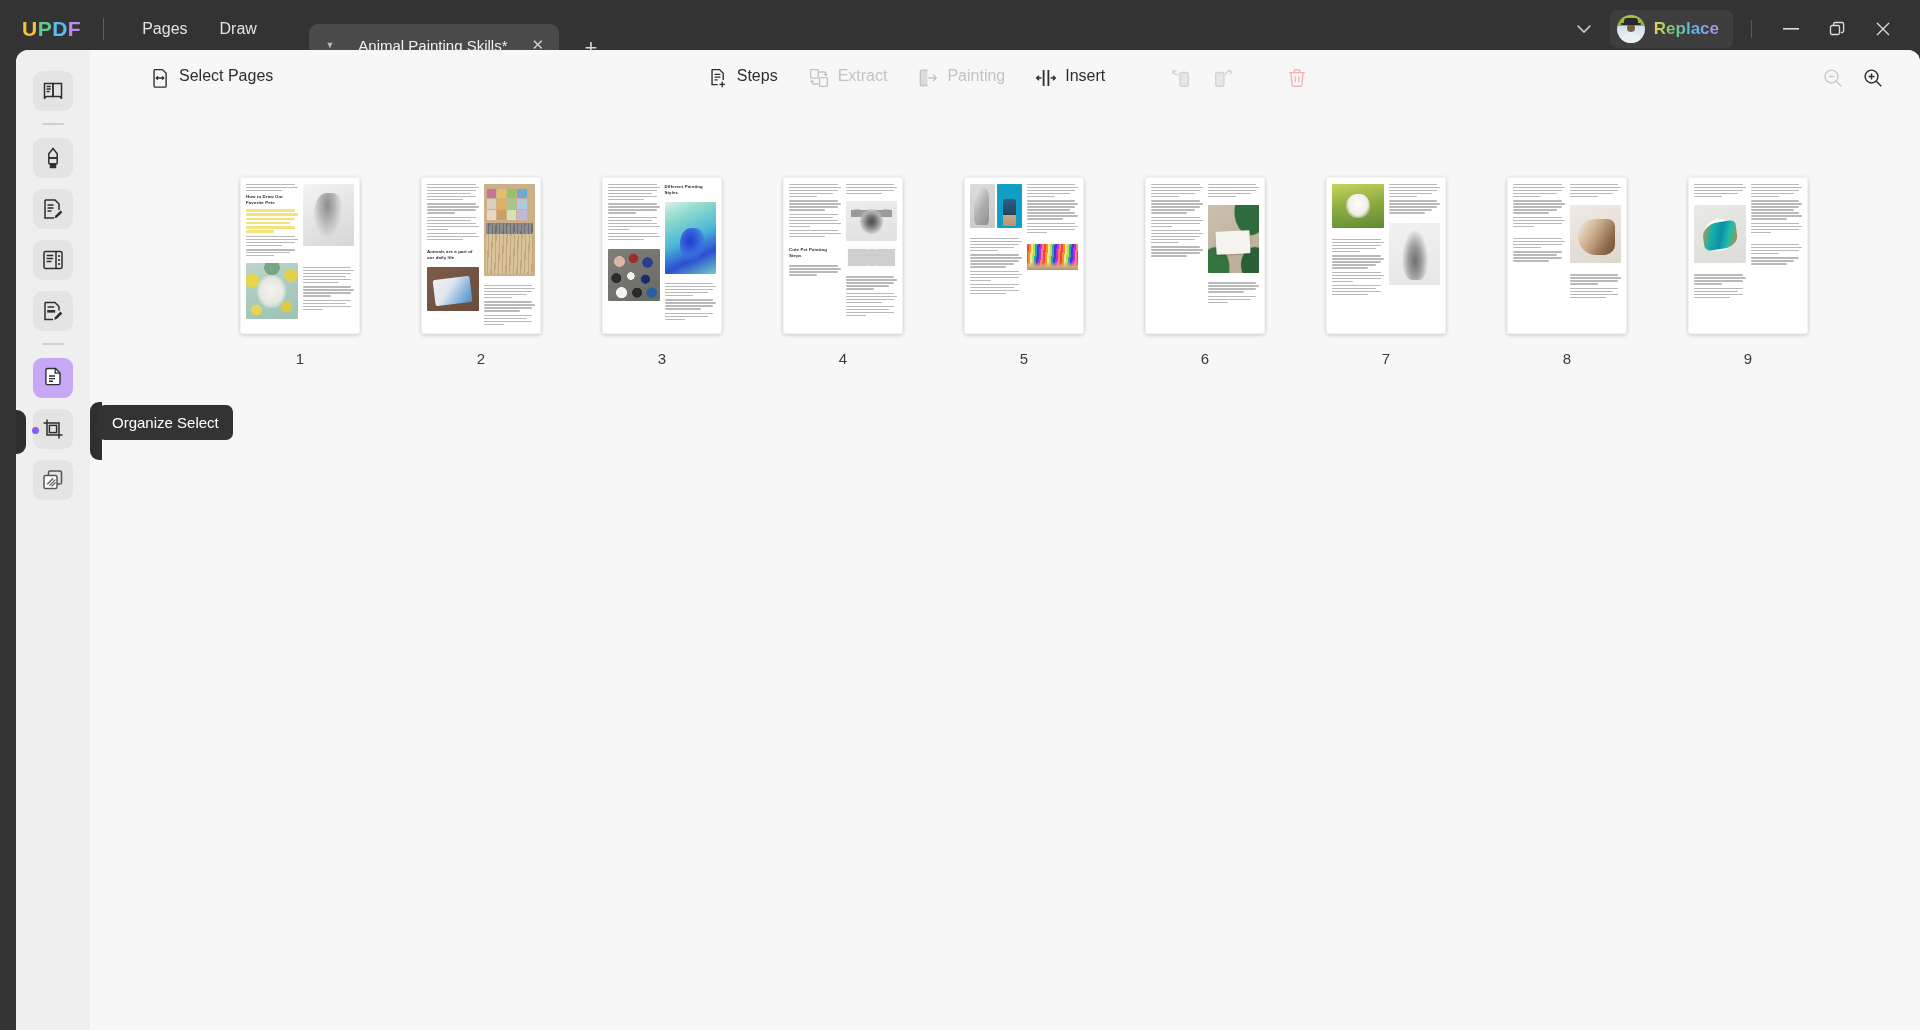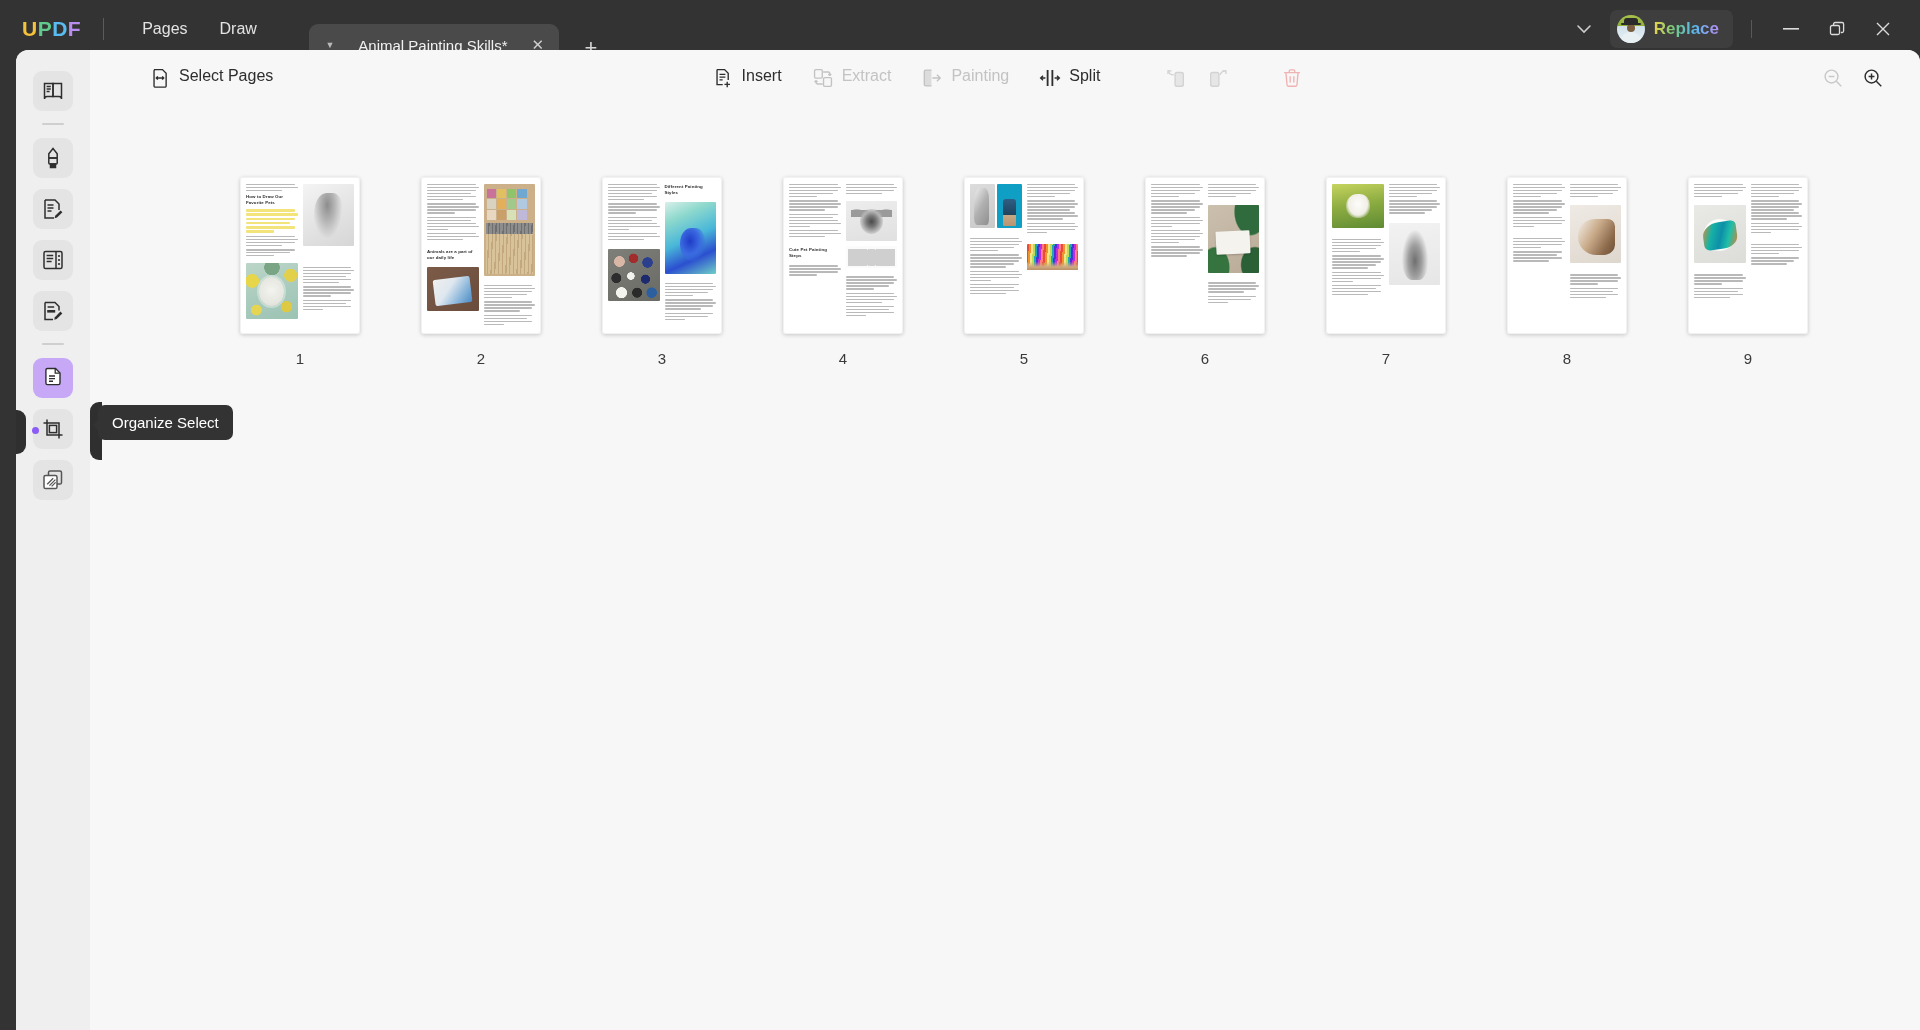--- a/index.html
+++ b/index.html
@@ -464,21 +464,21 @@
       </div>
 
       <div class="tool-center">
         <div class="tool">
           <svg class="tool-ico" viewBox="0 0 24 24" fill="none" stroke="#2e2e2e" stroke-width="1.5">
             <path d="M5.5 2.8h8.2l4 4v7.4"></path>
               <path d="M5.5 2.8v16.4h6.2"></path>
             <path d="M8.2 8h6.4M8.2 11h6.4M8.2 14h3.4"></path>
             <path d="M16.6 16v6M13.6 19h6"></path>
           </svg>
-          <span>Insert</span>
+          <span>Steps</span>
         </div>
         <div class="tool disabled">
           <svg class="tool-ico" viewBox="0 0 24 24" fill="none" stroke="#c3c3c3" stroke-width="1.5">
             <rect x="2.8" y="2.8" width="8.4" height="9.4" rx="1.2"></rect>
             <rect x="12.6" y="11.6" width="8.6" height="9.6" rx="1.2"></rect>
             <path d="M12.2 5.4h5.6a1.6 1.6 0 011.6 1.6v2.2M19.4 9.2l-1.6-1.6M19.4 9.2l1.6-1.6"></path>
             <path d="M11.6 18.6H6a1.6 1.6 0 01-1.6-1.6v-2.2M4.4 14.8L2.8 16.4M4.4 14.8l1.6 1.6"></path>
           </svg>
           <span>Extract</span>
         </div>
@@ -488,21 +488,21 @@
             <path d="M12.4 12h8.2M17.4 8.4l3.6 3.6-3.6 3.6"></path>
           </svg>
           <span>Painting</span>
         </div>
         <div class="tool">
           <svg class="tool-ico" viewBox="0 0 24 24" fill="none" stroke="#2e2e2e" stroke-width="1.5">
             <path d="M8.4 3.4h2v17.2h-2zM13.6 3.4h2v17.2h-2z" fill="#2e2e2e" stroke="none"></path>
             <path d="M1.6 12h5.4M4.4 9.6L1.8 12l2.6 2.4"></path>
             <path d="M22.4 12H17M19.6 9.6L22.2 12l-2.6 2.4"></path>
           </svg>
-          <span>Split</span>
+          <span>Insert</span>
         </div>
         <div class="tool iconly disabled" style="margin-left:40px">
           <svg class="tool-ico" viewBox="0 0 24 24" fill="none" stroke="#d3d3d3" stroke-width="1.5">
             <rect x="11" y="6" width="9" height="15" rx="2" fill="#e6e6e6" stroke="#d3d3d3"></rect>
             <path d="M9.6 8.6A6 6 0 013.6 4.2"></path>
               <path d="M3.2 7.6L3.4 4l3.6.3"></path>
           </svg>
         </div>
         <div class="tool iconly disabled">
           <svg class="tool-ico" viewBox="0 0 24 24" fill="none" stroke="#d3d3d3" stroke-width="1.5">

